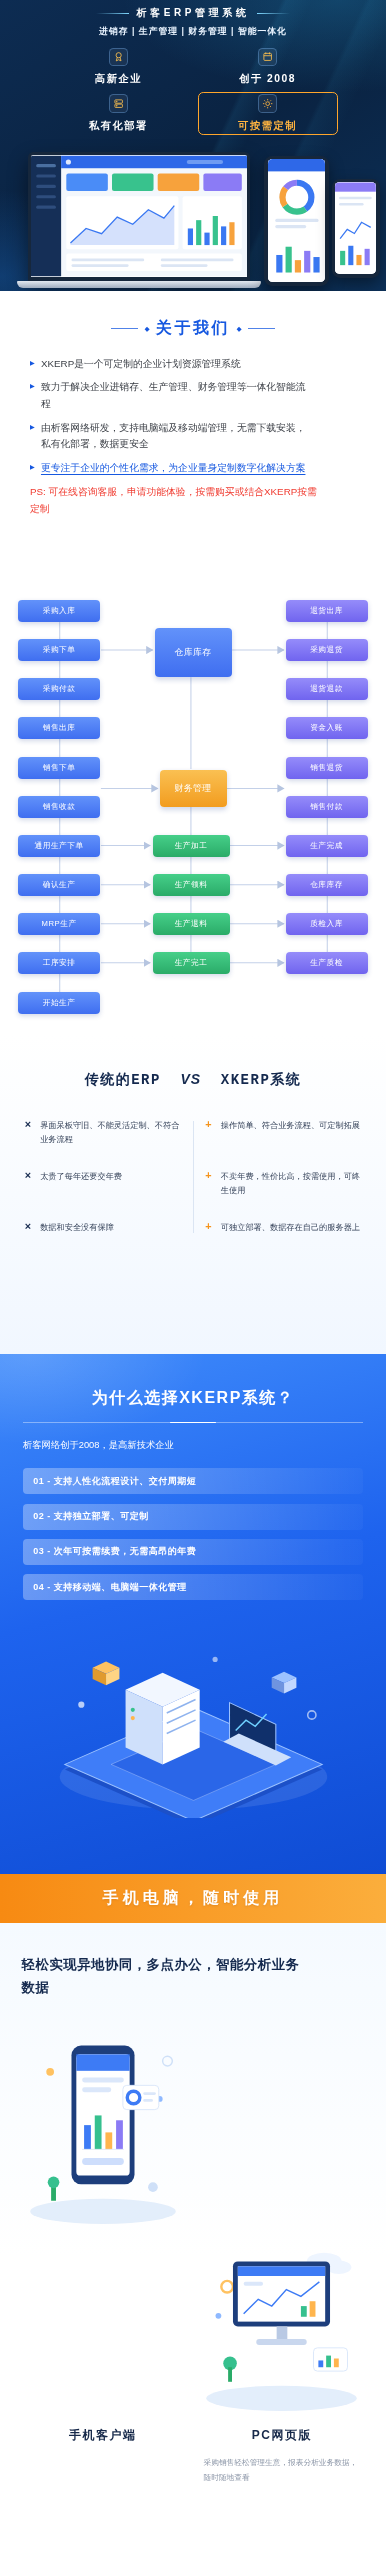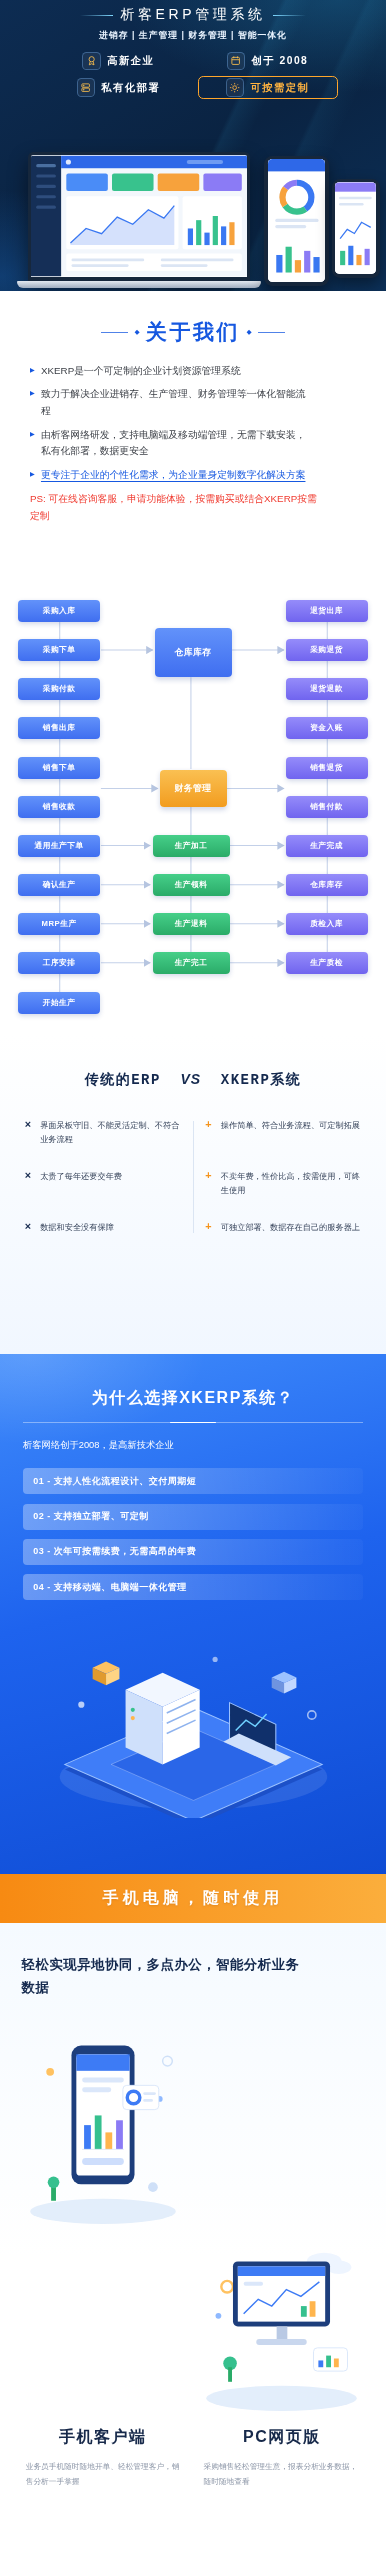--- a/index.html
+++ b/index.html
@@ -20,24 +20,24 @@
       linear-gradient(115deg, transparent 70%, rgba(64,200,255,0.06) 71%, transparent 77%);
   }
   .logo-row { padding-top:10.3px; display:flex; justify-content:center; align-items:flex-start; gap:3.1px; position:relative; }
   .logo-box { background:#fff; border-radius:5.2px; padding:4.1px 15.5px; box-shadow:0 3.1px 9.3px rgba(0,0,0,0.35); }
   .logo-text { font-size:19.6px; font-weight:800; font-style:italic; letter-spacing:1.5px; color:#0e2b52; line-height:1; }
   .trademark { color:#fff; font-size:7.2px; margin-top:1px; }
   .subtitle-row { margin-top:6.2px; display:flex; align-items:center; justify-content:center; gap:7.2px; position:relative; }
   .sub-line { width:33px; height:1px; }
   .sub-line.l { background:linear-gradient(90deg,transparent,#7fd8ff); }
   .sub-line.r { background:linear-gradient(90deg,#7fd8ff,transparent); }
-  .subtitle { font-size:14px; font-weight:400; letter-spacing:3.6px; }
+  .subtitle { font-size:10px; font-weight:700; letter-spacing:3.6px; }
   .nav-row { margin-top:6.2px; font-size:8.8px; font-weight:700; letter-spacing:1px; color:#eaf4ff; position:relative; }
   .badges { width:289px; margin:8.2px auto 0; display:grid; grid-template-columns:1fr 1fr; gap:5.2px 9.3px; position:relative; }
-  .badge { display:flex; align-items:center; justify-content:center; gap:6.2px; padding:1px 5.2px; }
+  .badge { display:flex; align-items:center; justify-content:center; gap:6.2px; padding:1px 5.2px;flex-direction:column; }
   .badge-icon { width:18.5px; height:18.5px; border-radius:4.6px; flex:0 0 auto;
     background:rgba(255,255,255,0.06); border:0.5px solid rgba(128,190,255,0.35);
     display:flex; align-items:center; justify-content:center; }
   .badge-label { font-size:10.3px; font-weight:700; letter-spacing:1.5px; white-space:nowrap; }
   .badge.highlight { border:0.8px solid #ffa62b; border-radius:5.2px; }
   .badge.highlight .badge-label { color:#ffb440; }
   .devices { position:absolute; left:0; right:0; bottom:0; height:149px; }
   .laptop { position:absolute; left:28px; bottom:3.1px; width:222px; }
   .laptop-screen { height:129px; background:#fff; border:3.6px solid #16273c; border-bottom-width:4.6px;
     border-radius:5.2px 5.2px 0 0; overflow:hidden; box-shadow:0 9.3px 20.6px rgba(0,0,0,0.45); }
@@ -47,33 +47,33 @@
   .phone-a { right:57px; bottom:5.2px; width:65px; height:130px; }
   .phone-b { right:6.2px; bottom:13.4px; width:48px; height:99px; }
   .phone .screen { background:#fff; border-radius:4.6px; height:100%; overflow:hidden; }
   .phone .screen svg { display:block; width:100%; height:100%; }
 
   
   .about { height:291px; background:#fff; padding:27px 30px 0; }
   .sec-title-row { display:flex; align-items:center; justify-content:center; gap:6.2px; }
   .title-line { width:27px; height:1px; background:#1658e0; opacity:.75; }
   .title-diamond { font-size:6.7px; color:#1658e0; }
-  .sec-title { font-size:21px; font-weight:800; letter-spacing:2.6px; color:#1658e0; }
+  .sec-title { font-size:16px; font-weight:800; letter-spacing:2.6px; color:#1658e0; }
   .about-list { margin-top:16.5px; }
   .about-item { display:flex; gap:6.2px; margin-bottom:7.2px; }
   .bullet { color:#1658e0; font-size:6.2px; padding-top:3.1px; flex:0 0 auto; }
   .about-text { font-size:9.8px; color:#3b3f46; line-height:1.7; max-width:273px; }
   .about-text.em { color:#1658e0; text-decoration:underline; text-underline-offset:2.6px; }
   .ps-note { margin-top:7.2px; font-size:9.8px; color:#f03b30; line-height:1.7; max-width:289px; }
 
   
   .flow-sec { height:453px; background:#fff; }
   .flow-wrap { position:relative; width:355px; height:417px; margin:18px auto 0; }
   .flow-svg { position:absolute; left:0; top:0; }
-  .fbox { position:absolute; width:82px; height:21.6px; border-radius:4.1px; color:#fff; font-size:7.7px; font-weight:700;
+  .fbox { position:absolute; width:82px; height:21.6px; border-radius:4.1px; color:#fff; font-size:7.7px; font-weight:400;
     display:flex; align-items:center; justify-content:center; letter-spacing:0.5px;
     box-shadow:0 2.1px 5.2px rgba(30,60,140,0.20); }
   .fb-blue   { background:linear-gradient(180deg,#6292fa,#3f6ef0); }
   .fb-purple { background:linear-gradient(180deg,#958cfa,#7064ef); }
   .fb-green  { background:linear-gradient(180deg,#46cf89,#2aab68); }
   .fb-yellow { background:linear-gradient(180deg,#fac052,#f29c1f); }
   .fb-big { width:77px; height:49px; font-size:8.8px; }
   .fb-fin { width:67px; height:37px; font-size:8.8px; }
   .fb-mid { width:77px; }
 
@@ -108,21 +108,21 @@
   .banner { height:49px; background:linear-gradient(90deg,#f78a12,#fbae3c); display:flex; align-items:center; justify-content:center; }
   .banner-title { color:#fff; font-size:16px; font-weight:800; letter-spacing:4.1px; text-shadow:0 1px 2.1px rgba(160,80,0,0.25); }
 
   
   .bottom-sec { height:741px; background:linear-gradient(180deg,#f5faff 0%, #ffffff 45%); padding:31px 21.6px 0; }
   .bottom-heading { font-size:13.4px; font-weight:800; color:#14294e; line-height:1.7; letter-spacing:0.5px; max-width:289px; }
   .bottom-cards { margin-top:26px; display:grid; grid-template-columns:1fr 1fr; column-gap:15.5px; }
   .bcard-illus { height:392px; display:flex; justify-content:center; }
   .bcard-illus.top { align-items:flex-start; }
   .bcard-illus.bot { align-items:flex-end; }
-  .bcard-title { text-align:center; font-size:16px; font-weight:800; color:#17294a; letter-spacing:1.5px; margin-top:9.3px; }
+  .bcard-title { text-align:center; font-size:12px; font-weight:800; color:#17294a; letter-spacing:1.5px; margin-top:9.3px; }
   .bcard-desc { margin-top:11.3px; font-size:7.7px; color:#8d97a8; line-height:1.95; padding:0 4.1px; }
 </style>
 </head>
 <body>
 
 <div class="page">
 
   <section class="header">
 
     <div class="subtitle-row">
@@ -446,21 +446,20 @@
             <rect x="206" y="120" width="74" height="50" rx="8" fill="#ffffff" stroke="#dbe7fa" stroke-width="2"></rect>
             <circle cx="228" cy="145" r="13" fill="none" stroke="#3d7bf5" stroke-width="7"></circle>
             <rect x="248" y="134" width="26" height="6" rx="3" fill="#dbe7fa"></rect>
             <rect x="248" y="148" width="20" height="6" rx="3" fill="#dbe7fa"></rect>
             <rect x="58" y="326" width="10" height="32" fill="#2aab68"></rect>
             <circle cx="63" cy="320" r="12" fill="#36c08e"></circle>
             <circle cx="268" cy="330" r="10" fill="#cfe0f8"></circle>
           </svg>
         </div>
         <div class="bcard-title">手机客户端</div>
-        <div class="bcard-desc">业务员手机随时随地开单、轻松管理客户，销售分析一手掌握</div>
       </div>
 
       <div class="bcard">
         <div class="bcard-illus bot">
           <svg width="165" height="185" viewBox="0 0 340 380">
             <ellipse cx="170" cy="340" rx="155" ry="26" fill="#e3eefb"></ellipse>
             <ellipse cx="258" cy="58" rx="36" ry="18" fill="#eef5ff"></ellipse>
             <ellipse cx="288" cy="70" rx="26" ry="14" fill="#eef5ff"></ellipse>
             <circle cx="58" cy="110" r="12" fill="none" stroke="#ffc261" stroke-width="5"></circle>
             <circle cx="40" cy="170" r="6" fill="#8fb9ff"></circle>

